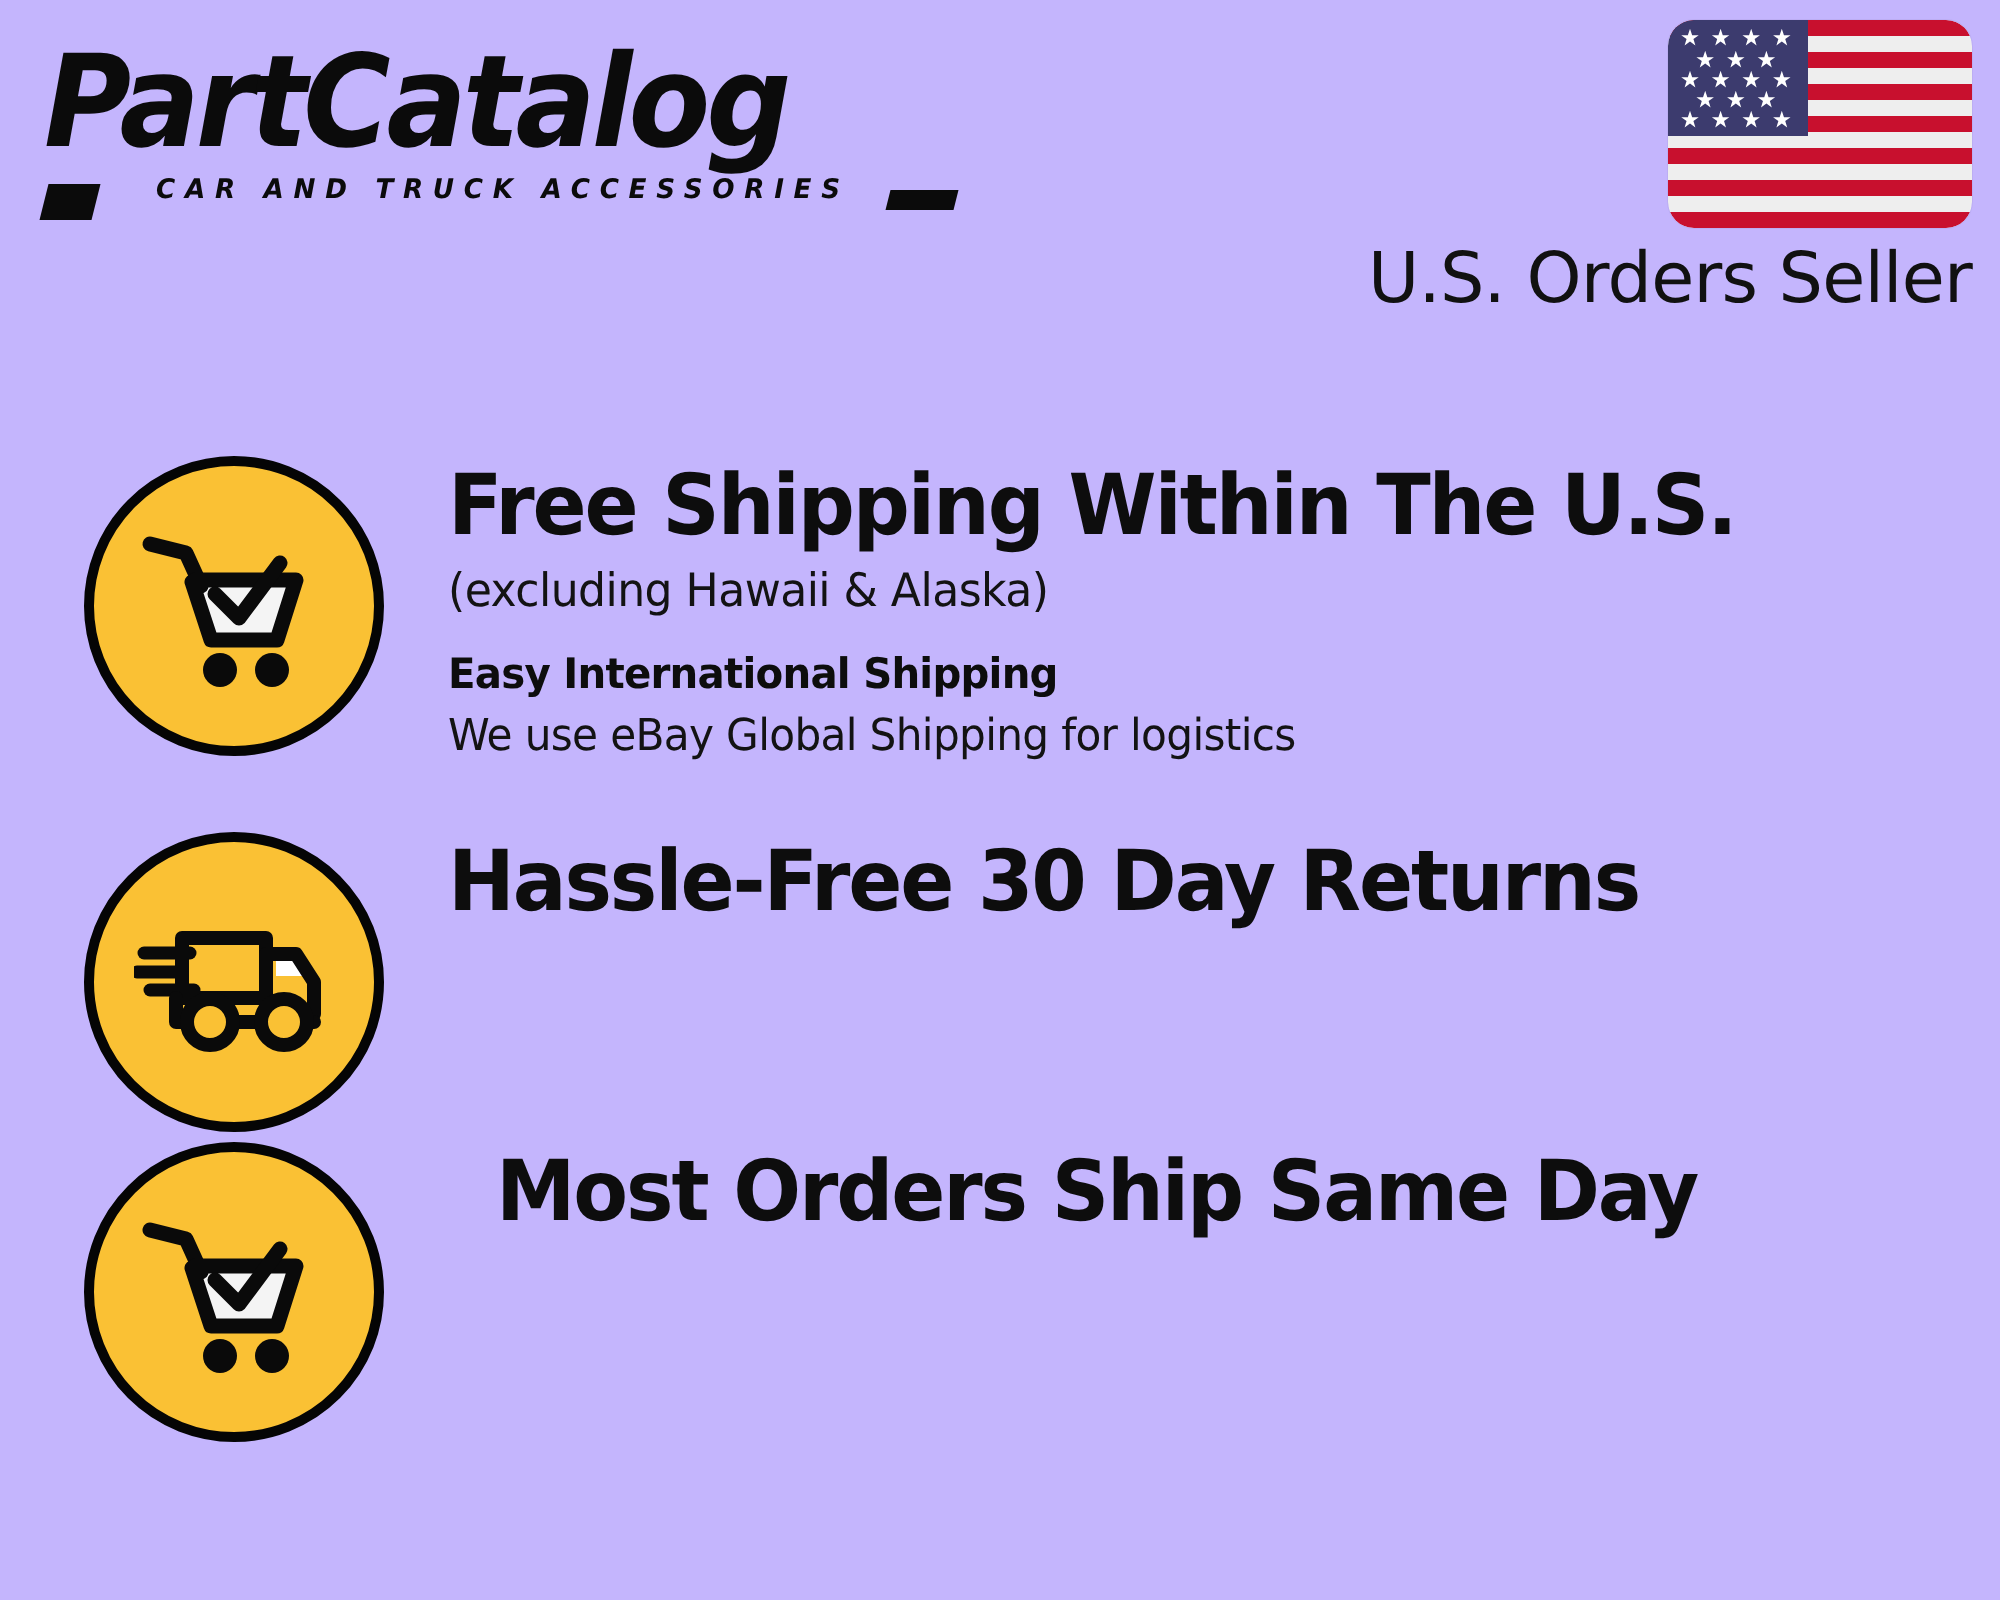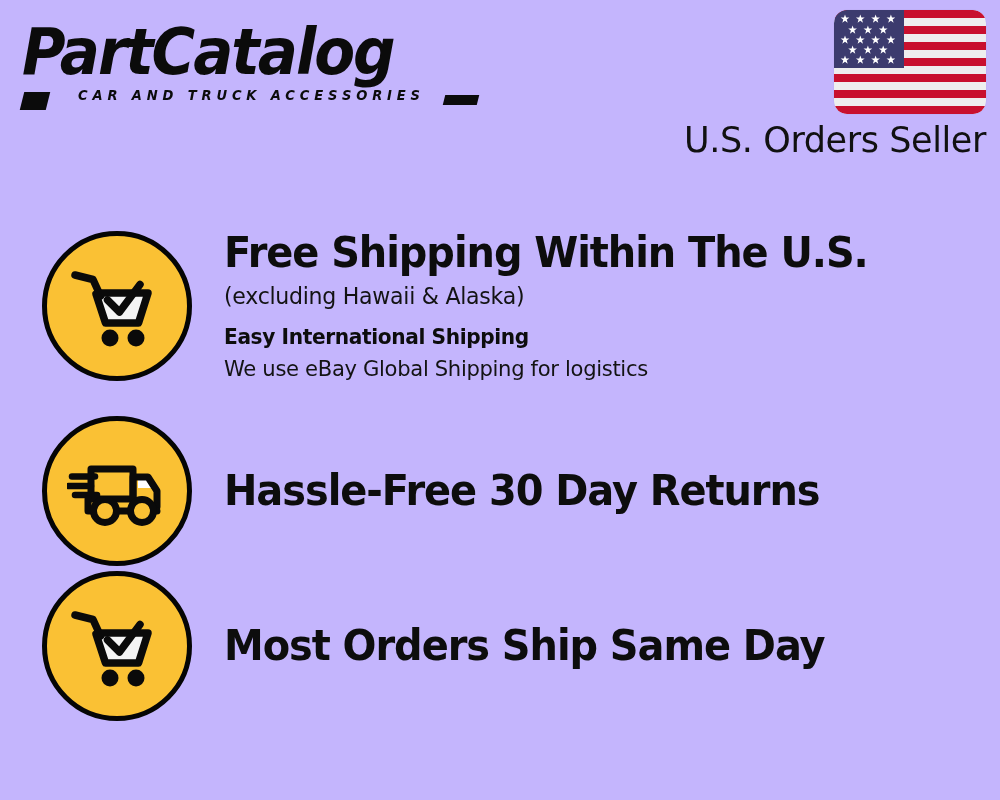--- a/index.html
+++ b/index.html
@@ -121,26 +121,26 @@
     left: 0;
     top: 228px;
     width: 1000px;
   }
 
   .feature-row {
     position: absolute;
     left: 0;
     width: 1000px;
     display: flex;
-    align-items: center;
+    align-items: flex-start;
   }
 
   .feature-row.row-1 { top: 0px; }
   .feature-row.row-2 { top: 188px; }
-  .feature-row.row-3 { top: 343px; }
+  .feature-row.row-3 { top: 343px; gap: 24px; }
 
   .icon-badge {
     flex: 0 0 auto;
     margin-left: 42px;
     width: 150px;
     height: 150px;
     border-radius: 50%;
     background: #FAC134;
     border: 5px solid #050505;
     box-sizing: border-box;

